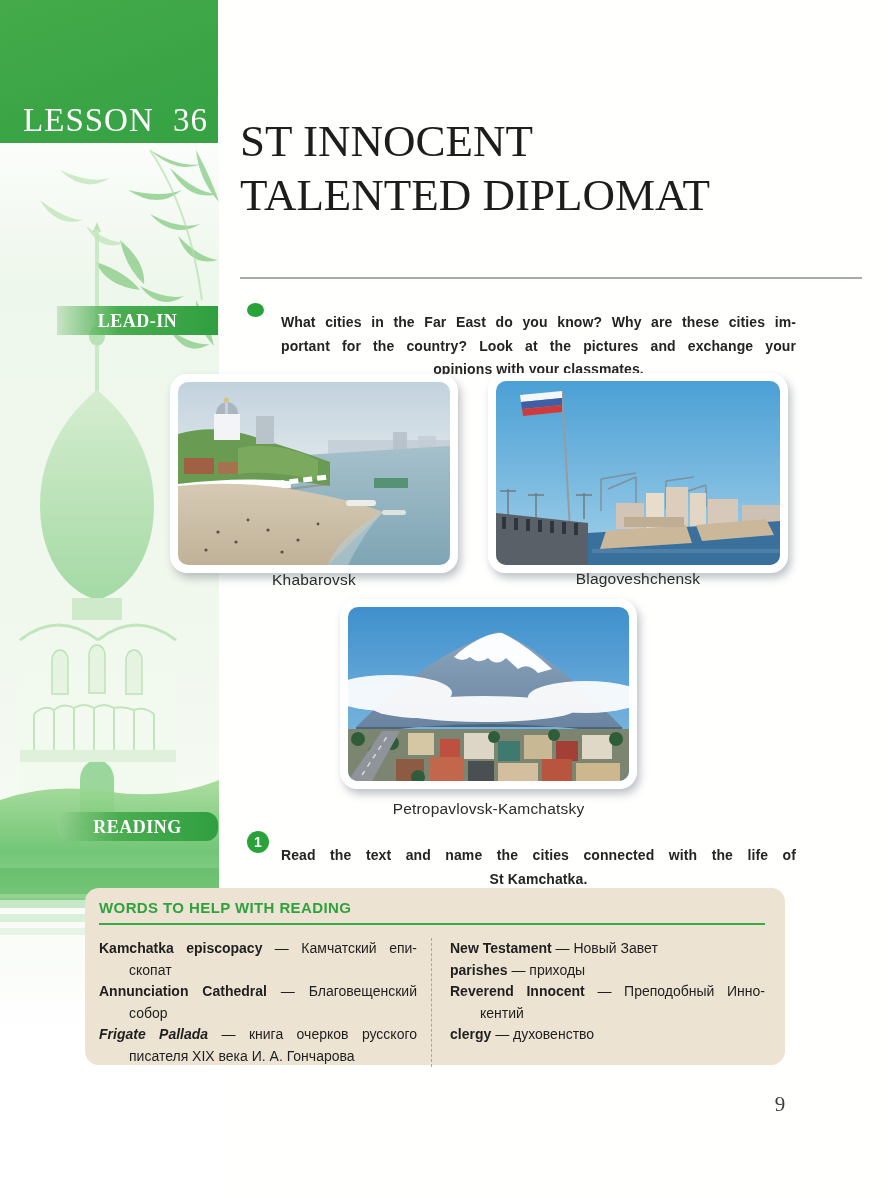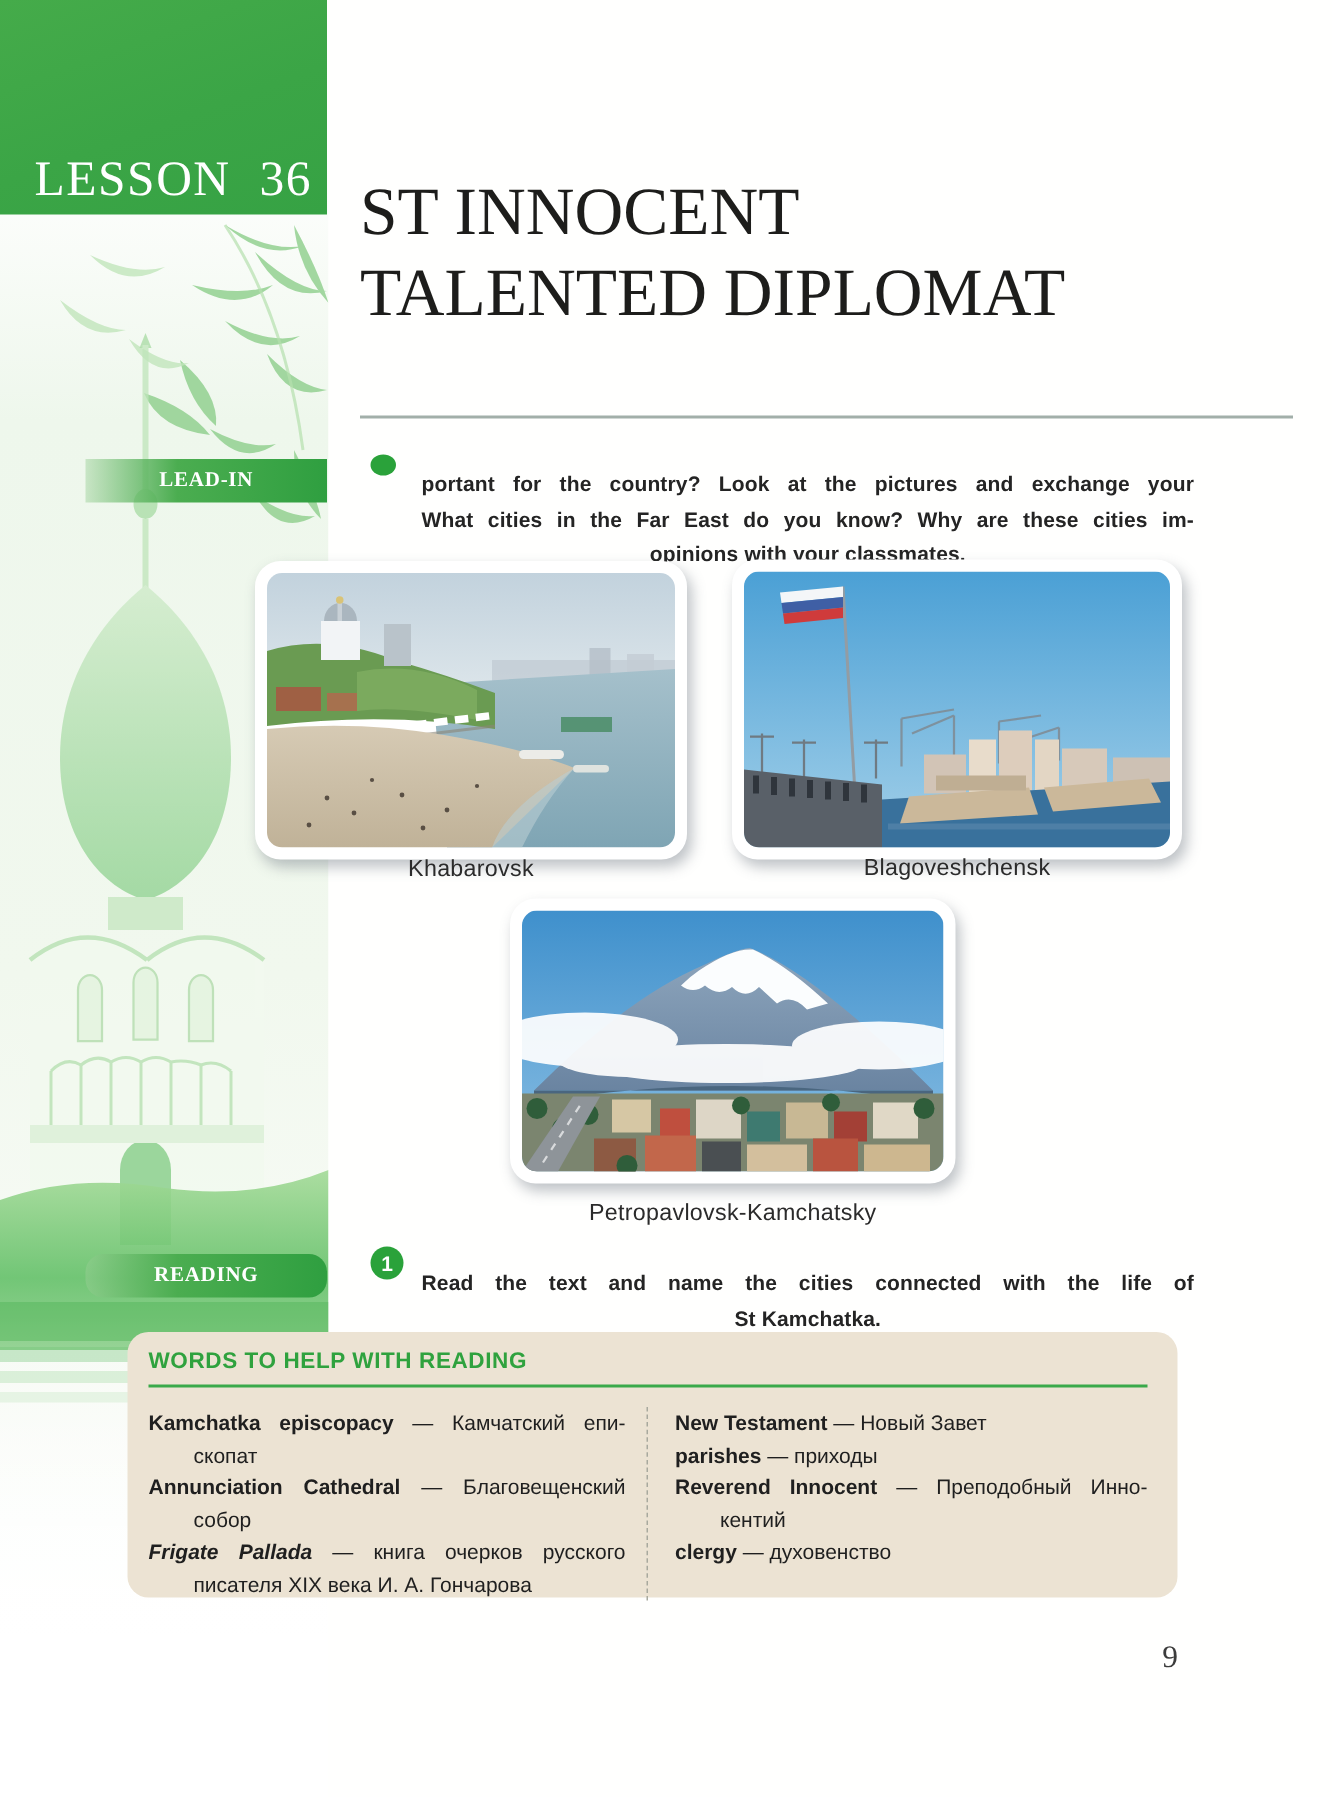--- a/index.html
+++ b/index.html
@@ -22,24 +22,24 @@
     letter-spacing:1px;word-spacing:10px;line-height:1;
   }
   
   .section-tab{
     position:absolute;left:57px;width:161px;height:29px;
     background:linear-gradient(90deg,rgba(154,207,150,.45) 0%,#4bad50 38%,#2f9f40 100%);
     display:flex;align-items:center;justify-content:center;
   }
   .section-tab span{
     color:#fff;font-family:"Liberation Serif",serif;font-weight:bold;
-    font-size:14px;letter-spacing:.5px;line-height:1;
+    font-size:18px;letter-spacing:.5px;line-height:1;
   }
   .tab-leadin{top:306px;}
-  .tab-reading{top:836px;border-radius:12px;}
+  .tab-reading{top:812px;border-radius:12px;}
   
   .page-title{
     position:absolute;left:240px;top:84px;width:630px;
     font-family:"Liberation Serif",serif;font-weight:400;color:#1d1d1b;
     font-size:45px;line-height:54px;
   }
   .page-title span{display:block;}
   .title-rule{position:absolute;left:240px;top:277px;width:622px;height:2px;background:#a2afa9;}
   .bullet{
     position:absolute;left:247px;top:303px;width:17px;height:14px;border-radius:50%;
@@ -193,22 +193,22 @@
   </div>
 
   <h1 class="page-title">
     <span>ST INNOCENT</span>
     <span>TALENTED DIPLOMAT</span>
   </h1>
   <div class="title-rule"></div>
 
   <div class="bullet"></div>
   <p class="task-text">
+    <span class="jl">What cities in the Far East do you know? Why are these cities im-</span>
     <span class="jl">portant for the country? Look at the pictures and exchange your</span>
-    <span class="jl">What cities in the Far East do you know? Why are these cities im-</span>
     <span class="ll">opinions with your classmates.</span>
   </p>
 
   <figure class="photo-card" id="photo-khabarovsk" style="margin:0;">
     <svg width="272" height="183" viewBox="0 0 272 183">
       <defs>
         <linearGradient id="k-sky" x1="0" y1="0" x2="0" y2="1">
             <stop offset="0" stop-color="#c2d2dd"></stop>
             <stop offset="1" stop-color="#e0e8ec"></stop>
           </linearGradient>

